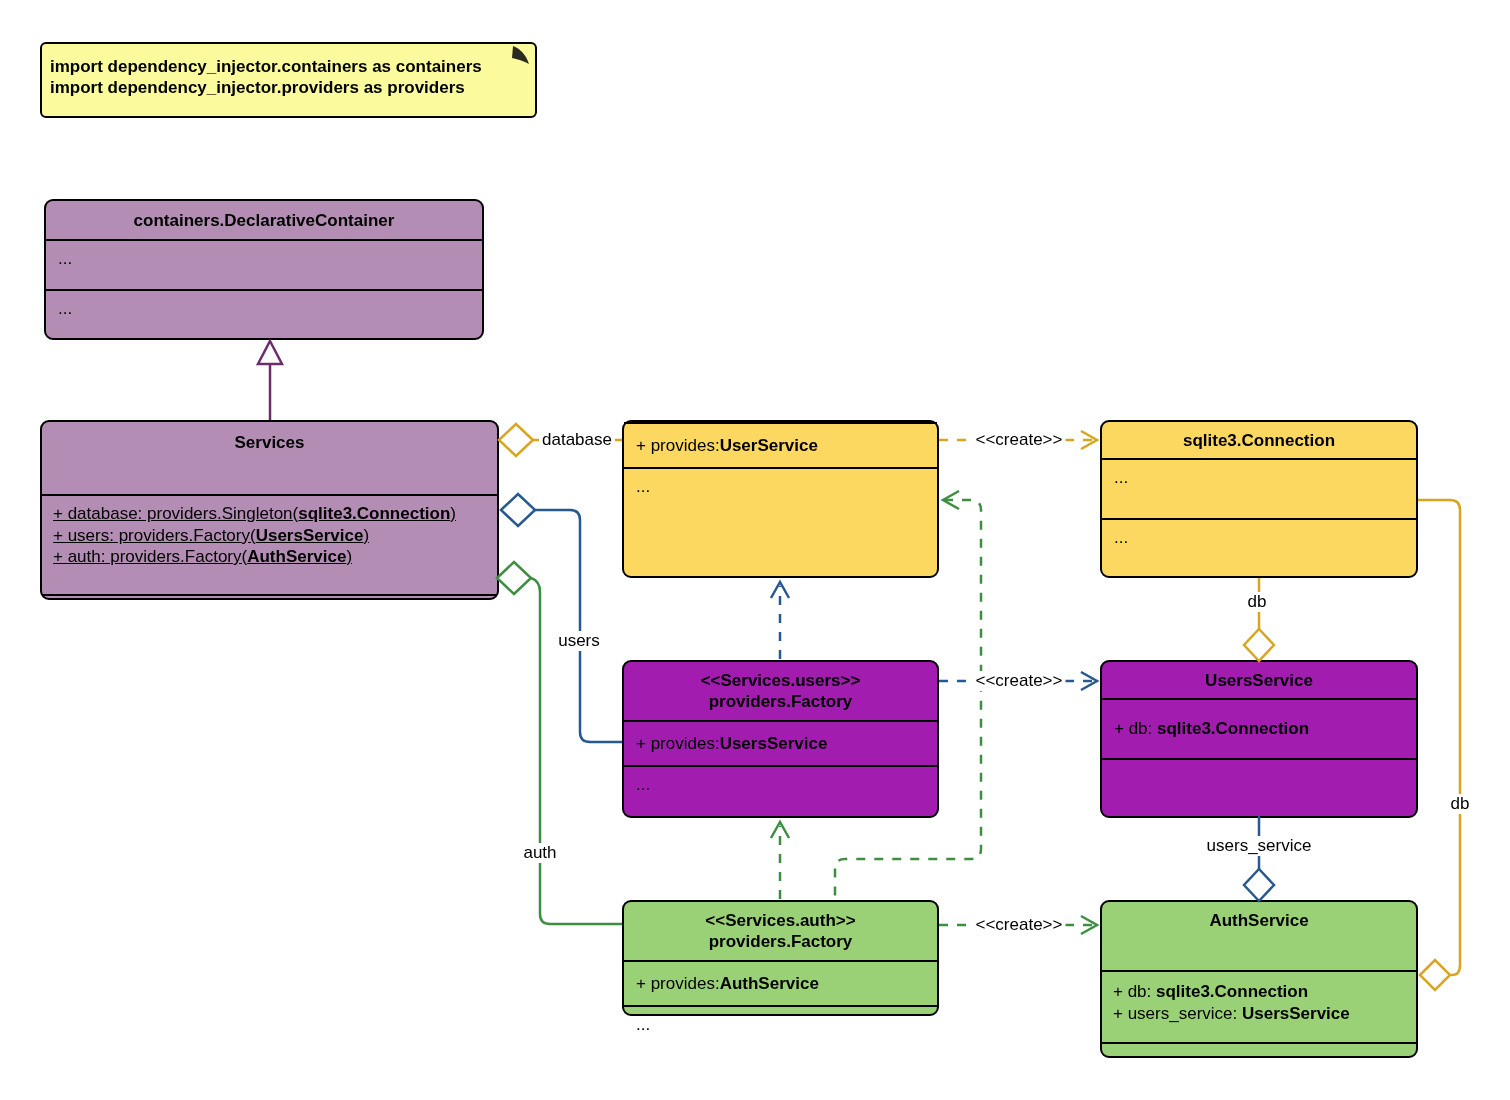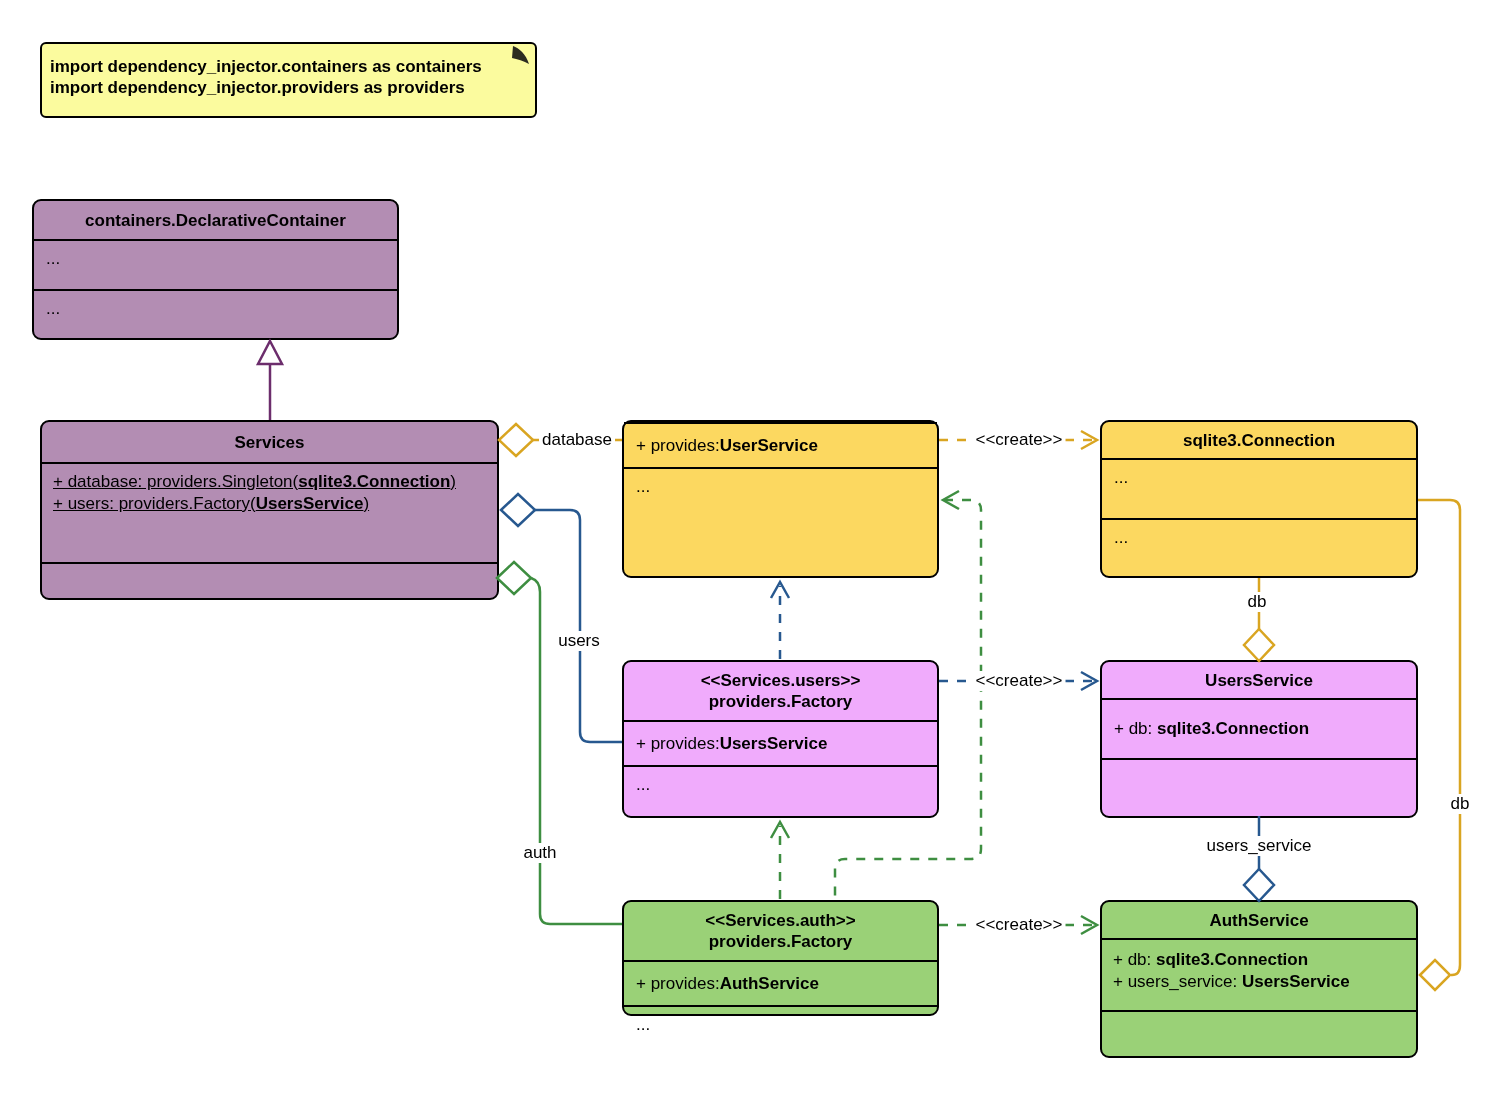--- a/index.html
+++ b/index.html
@@ -6,31 +6,31 @@
   #canvas{
     position:relative;width:1510px;height:1100px;background:#ffffff;
     font-family:"Liberation Sans", sans-serif;color:#000;overflow:hidden;
   }
   .box{
     position:absolute;border:2px solid #000;border-radius:9px;
     display:flex;flex-direction:column;box-sizing:border-box;
   }
   .fill-purple{background:#b38db3}
   .fill-yellow{background:#fcd860}
-  .fill-blue{background:#f0abfc}
+  .fill-blue{background:#a21caf}
   .fill-green{background:#9ad177}
   .box-title{
     font-weight:bold;text-align:center;font-size:17px;line-height:21px;
     display:flex;flex-direction:column;justify-content:center;flex:0 0 auto;
   }
   .box-row{border-top:2px solid #000;box-sizing:border-box;font-size:17px;}
   .row-dots{padding:8px 0 0 12px;flex:1 1 auto;}
   .row-center{display:flex;align-items:center;padding-left:12px;}
   .row-empty{flex:1 1 auto;}
-  .attr-block{padding:7px 0 12px 11px;}
+  .attr-block{padding:7px 0 12px 11px;margin-top:32px;}
   .attr-line{text-decoration:underline;line-height:21.5px;white-space:nowrap;}
   .attr-plain{line-height:22px;white-space:nowrap;}
   b{font-weight:bold;}
   .note{
     position:absolute;left:40px;top:42px;width:497px;height:76px;
     background:#fbfb9e;border:2px solid #000;border-radius:6px;
     box-sizing:border-box;padding:12px 10px 0 8px;
     font-size:17px;font-weight:bold;line-height:21px;
   }
   .note-fold{position:absolute;top:1px;right:2px;}
@@ -46,31 +46,32 @@
 <div id="canvas">
 
   <div class="note">
     <div>import dependency_injector.containers as containers</div>
     <div>import dependency_injector.providers as providers</div>
     <svg class="note-fold" width="22" height="22" viewBox="0 0 22 22">
       <path d="M2 1 C8 3 15 9 18 19 C13 16 6 14 1 13 Z" fill="#2b2b20"></path>
     </svg>
   </div>
 
-  <div class="box fill-purple" style="left:32px;top:199px;width:367px;height:141px;">
+  <div class="box fill-purple" style="left:44px;top:199px;width:440px;height:141px;">
     <div class="box-title" style="height:38px">containers.DeclarativeContainer</div>
     <div class="box-row row-dots" style="flex:0 0 50px">...</div>
     <div class="box-row row-dots">...</div>
   </div>
 
   <div class="box fill-purple" style="left:40px;top:420px;width:459px;height:180px;">
     <div class="box-title" style="height:40px">Services</div>
     <div class="box-row attr-block" style="flex:0 0 100px">
       <div class="attr-line"><span>+ database: providers.Singleton(</span><b>sqlite3.Connection</b><span>)</span></div>
       <div class="attr-line"><span>+ users: providers.Factory(</span><b>UsersService</b><span>)</span></div>
+      <div class="attr-line"><span>+ auth: providers.Factory(</span><b>AuthService</b><span>)</span></div>
     </div>
     <div class="box-row row-empty"></div>
   </div>
 
   <div class="box fill-yellow" style="left:622px;top:420px;width:317px;height:158px;">
     <div class="box-row row-center" style="flex:0 0 45px">
       <span>+ provides: </span>
         <b>UserService</b>
     </div>
     <div class="box-row row-dots">...</div>

